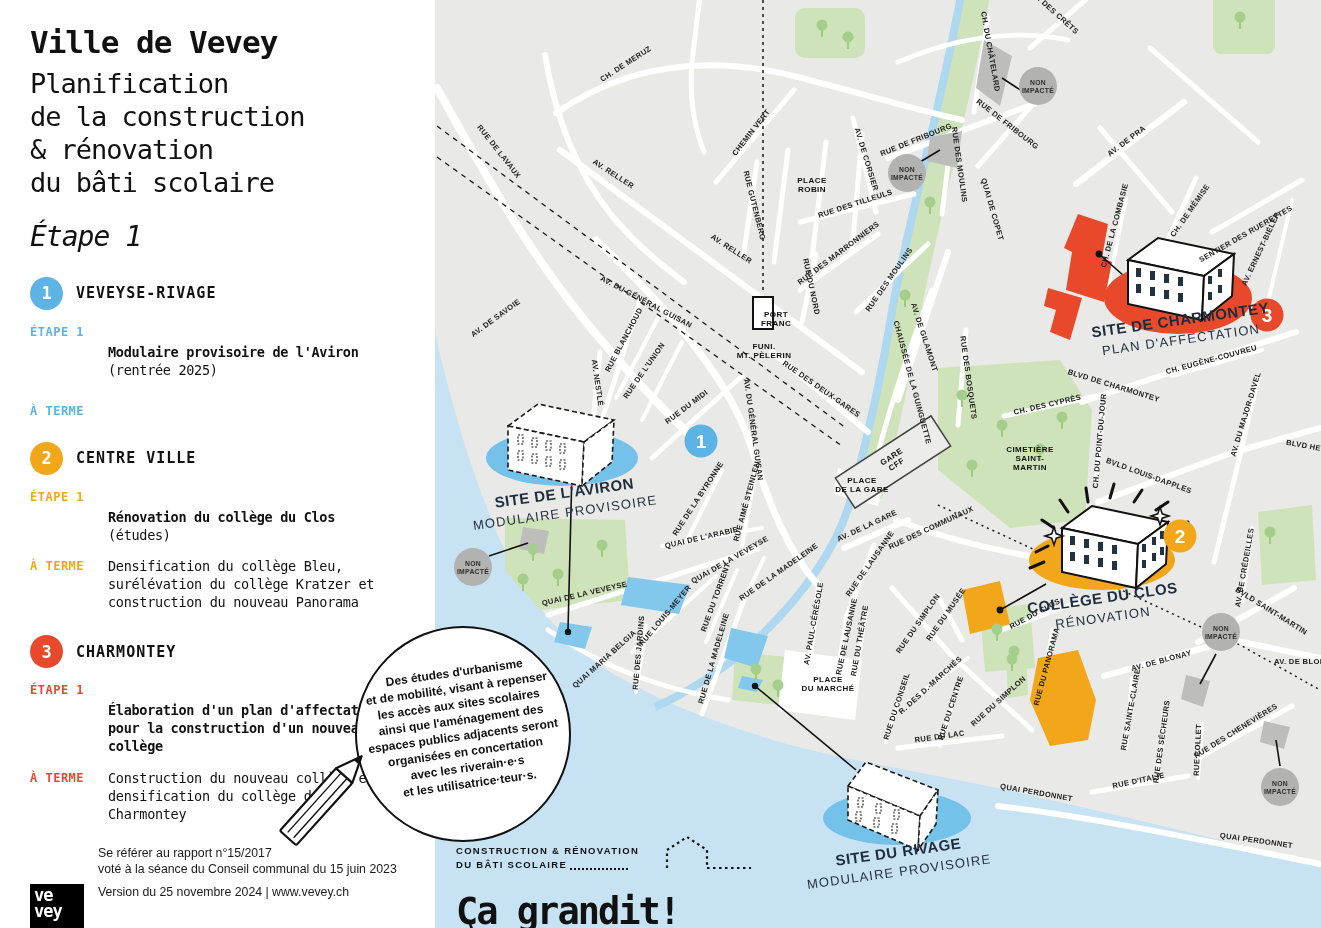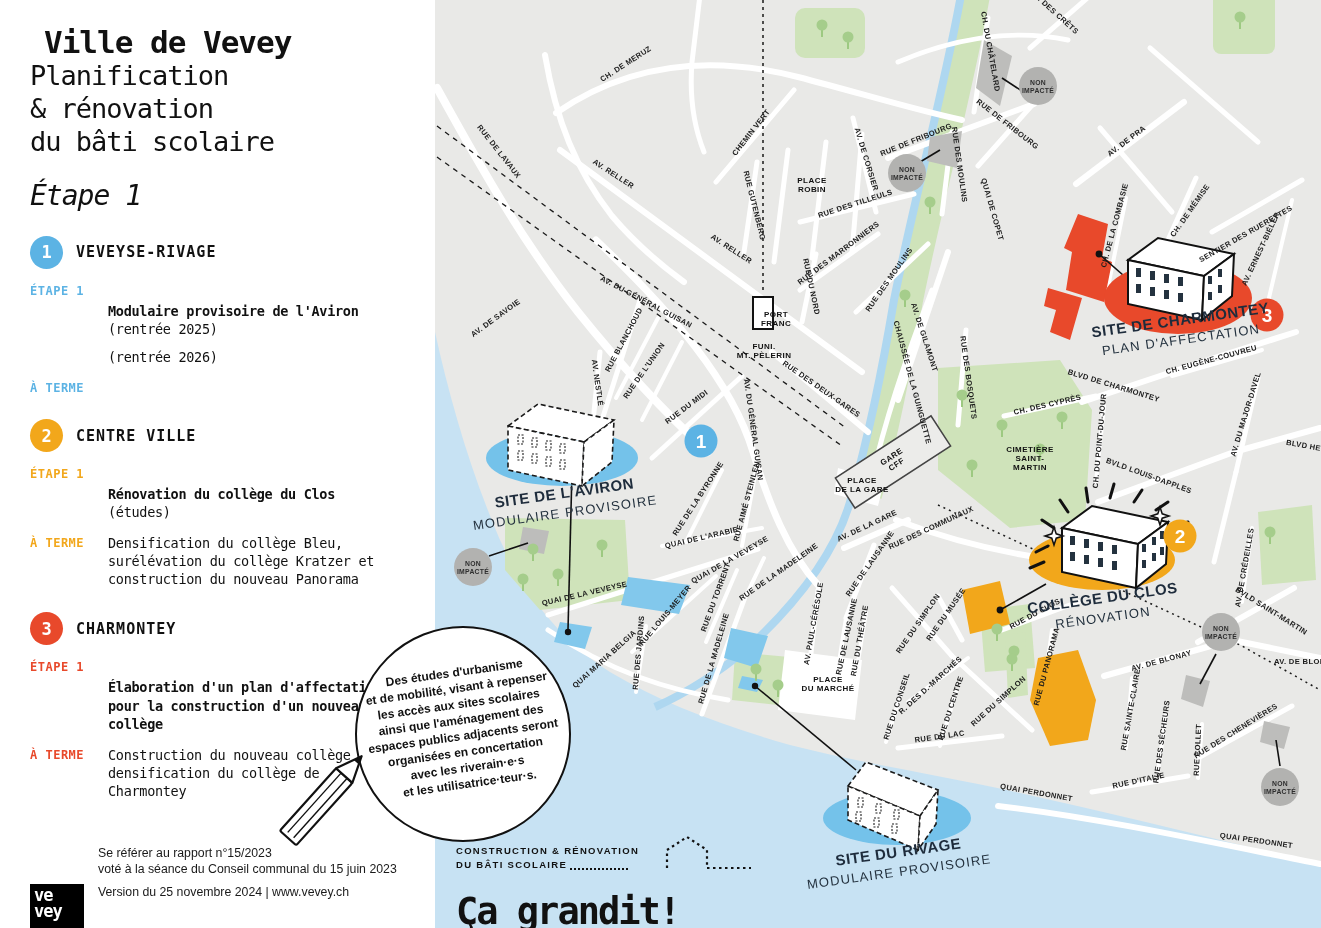--- a/index.html
+++ b/index.html
@@ -9,22 +9,22 @@
   #map-svg{position:absolute;left:0;top:0;z-index:0;}
   .st-lb{font:700 7.6px "Liberation Sans",sans-serif;fill:#1c1c1c;letter-spacing:.35px;}
   .pl-lb{font:700 8px "Liberation Sans",sans-serif;fill:#111;letter-spacing:.45px;}
   .badge-lb{font:700 6.8px "Liberation Sans",sans-serif;fill:#2e2e2e;letter-spacing:.3px;}
   .marker-lb{font:700 19px "Liberation Sans",sans-serif;fill:#fff;}
   .site-name{font:700 15px "Liberation Sans",sans-serif;fill:#1e2c3c;letter-spacing:.5px;}
   .site-sub{font:400 13px "Liberation Sans",sans-serif;fill:#24323f;letter-spacing:1.2px;}
   
   #sidebar{position:absolute;left:0;top:0;width:435px;height:928px;background:#fff;z-index:10;
            box-sizing:border-box;padding:24px 0 0 30px;color:#111;}
-  .title{font:700 31px "DejaVu Sans Mono",monospace;letter-spacing:-1px;margin-left:14px;}
-  .subtitle{margin-top:0;font:400 27px "DejaVu Sans Mono",monospace;line-height:1.22;letter-spacing:-1px;}
+  .title{font:700 31px "DejaVu Sans Mono",monospace;letter-spacing:-1px;}
+  .subtitle{margin-top:8px;font:400 27px "DejaVu Sans Mono",monospace;line-height:1.22;letter-spacing:-1px;}
   .stage{margin-top:20px;font:italic 400 28px "DejaVu Sans Mono",monospace;letter-spacing:-1px;}
   .section{margin-top:24px;}
   .sec-head{display:flex;align-items:center;gap:13px;}
   .sec-badge{width:33px;height:33px;border-radius:50%;color:#fff;display:flex;align-items:center;
              justify-content:center;font:700 17px "DejaVu Sans Mono",monospace;flex:0 0 33px;}
   .sec-name{font:700 15px "DejaVu Sans Mono",monospace;letter-spacing:1px;}
   .row{display:flex;margin-top:13px;}
   .row-label{flex:0 0 78px;font:700 12px "DejaVu Sans Mono",monospace;letter-spacing:.5px;padding-top:2px;}
   .row-content{width:285px;font:400 13.5px "DejaVu Sans Mono",monospace;line-height:1.34;letter-spacing:-.3px;}
   .item{margin-bottom:10px;}
@@ -527,39 +527,39 @@
           <text class="site-name" text-anchor="middle" y="0">SITE DU RIVAGE</text>
           <text class="site-sub" text-anchor="middle" y="19" x="-2">MODULAIRE PROVISOIRE</text>
         </g>
       </g>
   </svg>
 
   <div id="sidebar">
     <div class="title">Ville de Vevey</div>
     <div class="subtitle">
       <div>Planification</div>
+      <div>de la construction</div>
       <div>&amp; rénovation</div>
       <div>du bâti scolaire</div>
     </div>
     <div class="stage">Étape 1</div>
 
     <div class="section">
       <div class="sec-head">
         <div class="sec-badge" style="background: rgb(92, 179, 228);">1</div>
         <div class="sec-name">VEVEYSE-RIVAGE</div>
       </div>
       <div class="row">
         <div class="row-label" style="color: rgb(92, 179, 228);">ÉTAPE 1</div>
         <div class="row-content">
           <div class="item">
             <div class="item-bold">Modulaire provisoire de l'Aviron</div>
             <div class="item-note">(rentrée 2025)</div>
           </div>
           <div class="item">
-            <div class="item-note">(rentrée 2026)</div>
           </div>
         </div>
       </div>
       <div class="row">
         <div class="row-label" style="color: rgb(92, 179, 228);">À TERME</div>
       </div>
     </div>
 
     <div class="section">
       <div class="sec-head">
@@ -602,21 +602,21 @@
 
     <div id="footer">
       <div>
         <div id="vevey-logo">
           <div>ve</div>
           <div>vey</div>
         </div>
         <div id="logo-tagline">ville d'images</div>
       </div>
       <div class="foot-lines">
-        <div>Se référer au rapport n°15/2023</div>
+        <div>Se référer au rapport n°15/2017</div>
         <div>voté à la séance du Conseil communal du 15 juin 2023</div>
         <div class="foot-version">Version du 25 novembre 2024 | www.vevey.ch</div>
       </div>
     </div>
   </div>
 
   <div id="bubble">
     <div id="bubble-inner">
         <div>Des études d'urbanisme</div>
         <div>et de mobilité, visant à repenser</div>

